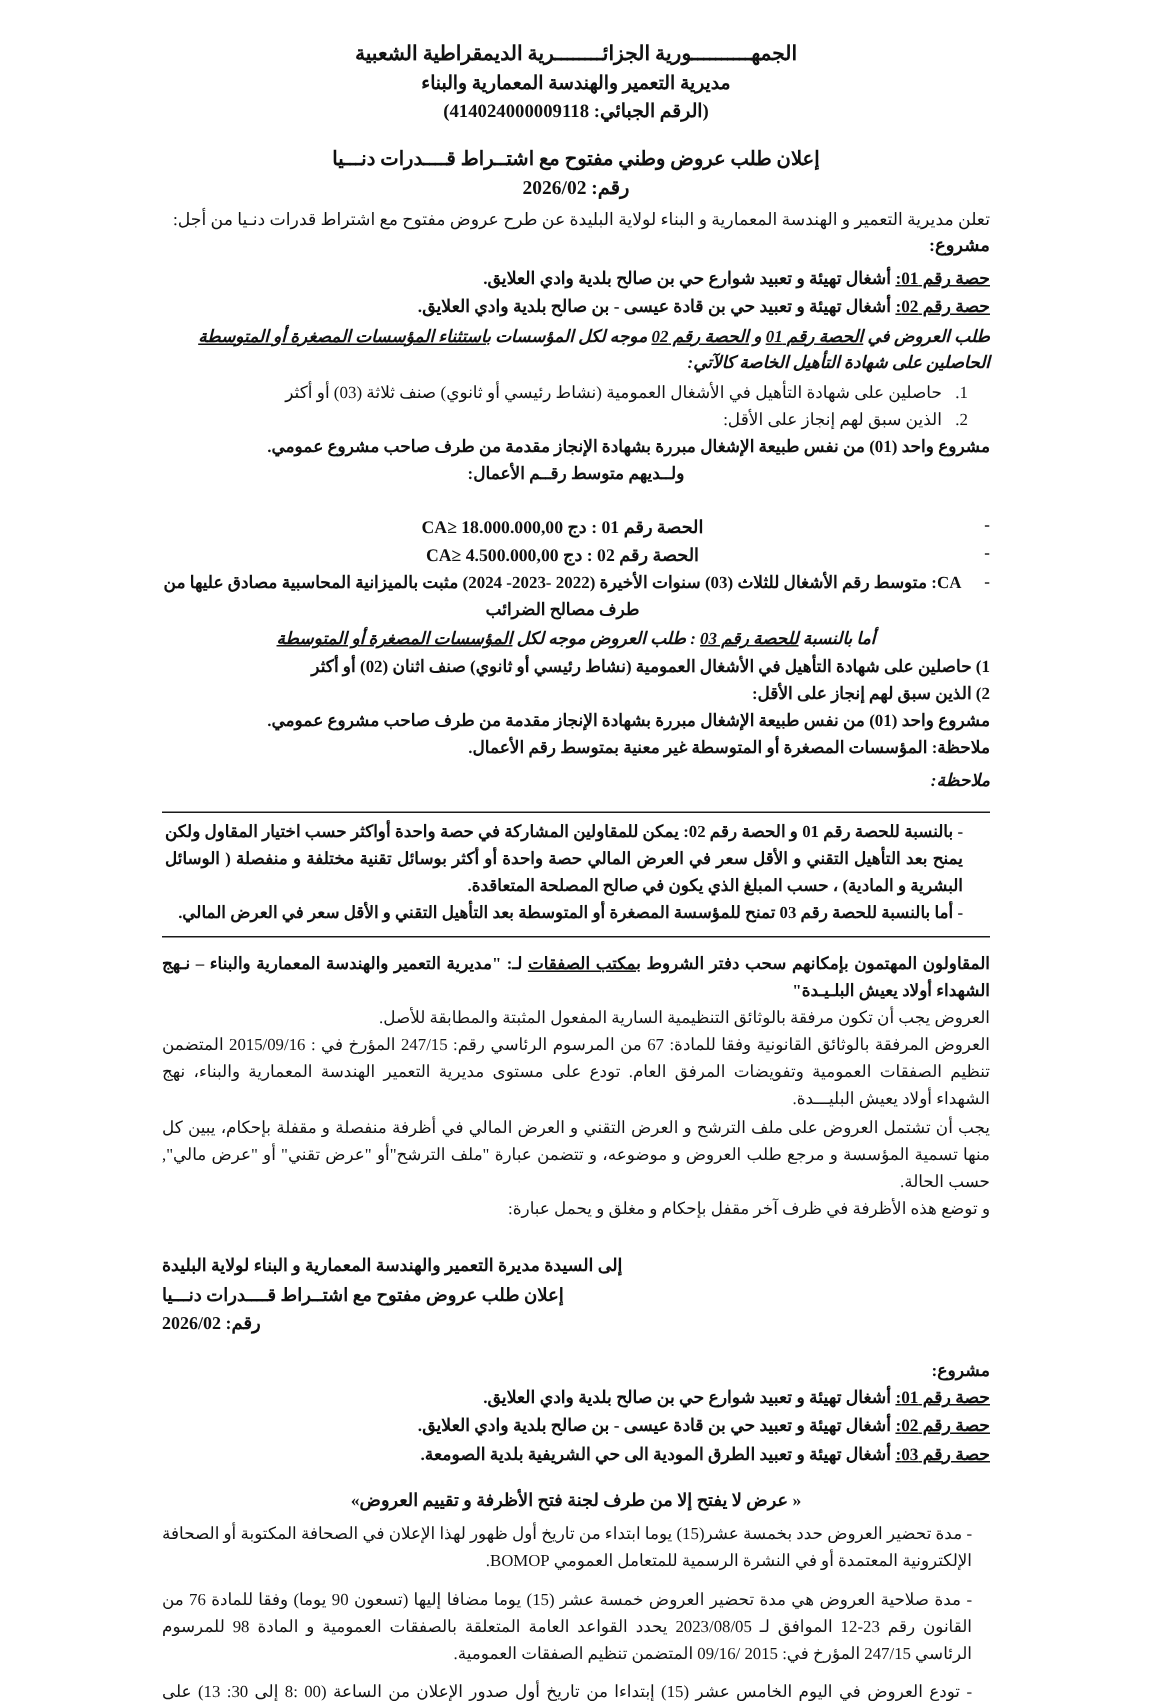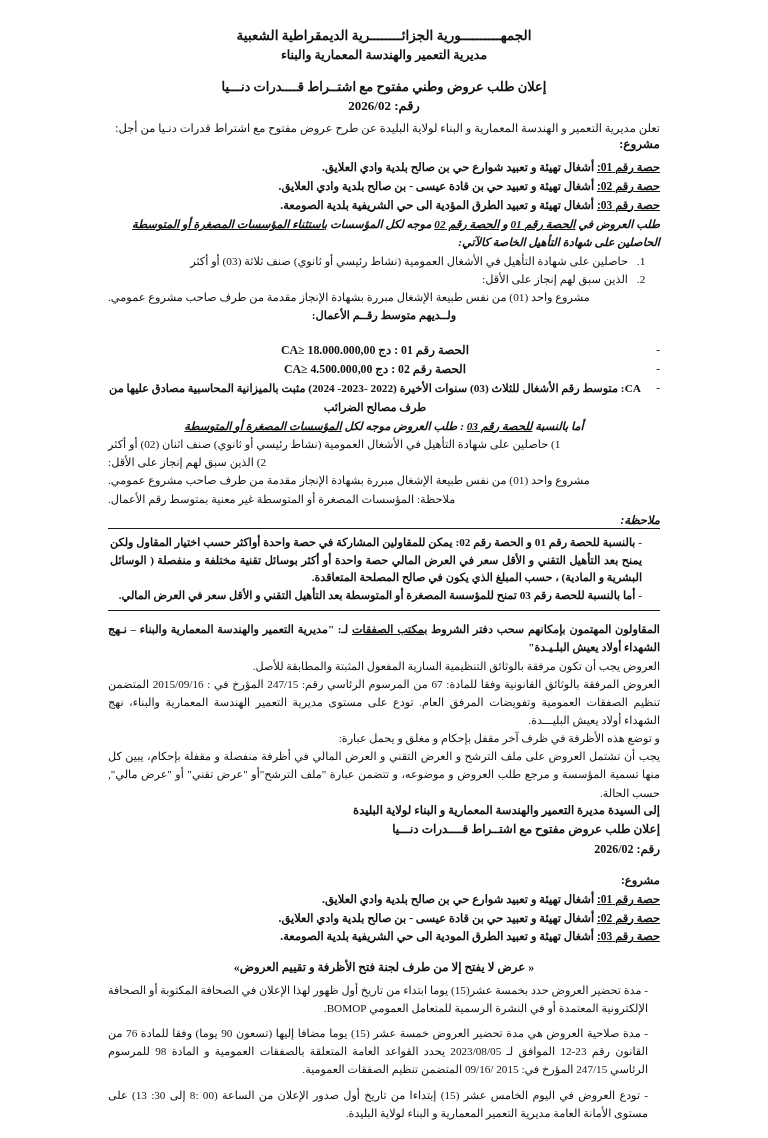--- a/index.html
+++ b/index.html
@@ -75,23 +75,23 @@
   ol.conds {
     margin: 1px 0 0 0;
     padding: 0 26px 0 0;
     font-size: 11.3px;
     line-height: 1.6;
     list-style-position: outside;
   }
   ol.conds li { font-weight: normal; padding-right: 6px; }
 
   .center-line {
-    text-align: left;
-    font-size: 11.3px;
-    font-weight: normal;
+    text-align: right;
+    font-size: 11.3px;
+    font-weight: bold;
     line-height: 1.6;
   }
   .right-line {
     text-align: right;
     font-size: 11.3px;
     font-weight: bold;
     line-height: 1.6;
   }
   .dash-list {
     margin: 2px 0 0 0;
@@ -125,21 +125,21 @@
     text-align: right;
     font-size: 11.5px;
     font-weight: bold;
     margin-top: 5px;
     font-style: italic;
   }
   .note-box {
     border-top: 1.6px solid #1a1a1a;
     border-bottom: 1.6px solid #1a1a1a;
     padding: 5px 2px 5px 2px;
-    margin-top: 1px;
+    margin-top: 14px;
   }
   .note-box ul {
     margin: 0;
     padding: 0;
     list-style: none;
   }
   .note-box li {
     position: relative;
     padding-right: 16px;
     font-size: 11.2px;
@@ -154,22 +154,22 @@
   .body-block p {
     margin: 0;
     font-size: 11.2px;
     line-height: 1.62;
     text-align: justify;
     text-align-last: right;
   }
   .body-block p.bold { font-weight: bold; }
 
   .addr-block {
-    margin-top: 0;
-    text-align: right;
+    margin-top: 20px;
+    text-align: left;
     font-size: 11.6px;
     font-weight: bold;
     line-height: 1.62;
   }
   .addr-block .big { font-size: 12px; }
 
   .lots2 {
     margin-top: 12px;
     text-align: right;
     font-size: 11.5px;
@@ -199,41 +199,38 @@
   }
 </style>
 </head>
 <body>
 
 <div class="page">
 
   <div class="header">
     <div class="l1">الجمهــــــــــورية الجزائــــــــرية الديمقراطية الشعبية</div>
     <div class="l2">مديرية التعمير والهندسة المعمارية والبناء</div>
+    <div class="l4">(الرقم الجبائي: 414024000009118)</div>
   </div>
 
   <div class="title-block">
     <div class="t1">إعلان طلب عروض وطني مفتوح مع اشتــراط قــــدرات دنـــيا</div>
     <div class="t2">رقم: 2026/02</div>
   </div>
   <div class="intro">تعلن مديرية التعمير و الهندسة المعمارية و البناء لولاية البليدة عن طرح عروض مفتوح مع اشتراط قدرات دنـيا من أجل:</div>
   <div class="lead">مشروع:</div>
 
   <div class="lots">
     <div class="lot">
       <span class="u">حصة رقم 01:</span>
       <span>أشغال تهيئة و تعبيد شوارع حي بن صالح بلدية وادي العلايق.</span>
     </div>
     <div class="lot">
       <span class="u">حصة رقم 02:</span>
       <span>أشغال تهيئة و تعبيد حي بن قادة عيسى - بن صالح بلدية وادي العلايق.</span>
-    </div>
-    <div class="lot">
-      <span class="u">حصة رقم 03:</span>
-      <span>أشغال تهيئة و تعبيد الطرق المؤدية الى حي الشريفية بلدية الصومعة.</span>
     </div>
   </div>
 
   <div class="para b">
     <span>طلب العروض في </span><span class="u">الحصة رقم 01</span><span> و </span><span class="u">الحصة رقم 02</span><span> موجه لكل المؤسسات </span><span class="u">باستثناء المؤسسات المصغرة أو المتوسطة</span><span> الحاصلين على شهادة التأهيل الخاصة كالآتي:</span>
   </div>
 
   <ol class="conds">
     <li>حاصلين على شهادة التأهيل في الأشغال العمومية (نشاط رئيسي أو ثانوي) صنف ثلاثة (03) أو أكثر</li>
     <li>الذين سبق لهم إنجاز على الأقل:</li>
@@ -280,22 +277,22 @@
       <li>- أما بالنسبة للحصة رقم 03 تمنح للمؤسسة المصغرة أو المتوسطة بعد التأهيل التقني و الأقل سعر في العرض المالي.</li>
     </ul>
   </div>
 
   <div class="body-block">
     <p class="bold">
       <span>المقاولون المهتمون بإمكانهم سحب دفتر الشروط </span><span class="u">بمكتب الصفقات</span><span> لـ: "مديرية التعمير والهندسة المعمارية والبناء – نـهج الشهداء  أولاد يعيش البلـيـدة"</span>
     </p>
     <p>العروض يجب أن تكون مرفقة بالوثائق التنظيمية السارية المفعول المثبتة والمطابقة للأصل.</p>
     <p>العروض المرفقة بالوثائق القانونية وفقا للمادة: 67 من المرسوم الرئاسي رقم: 247/15 المؤرخ في : 2015/09/16 المتضمن تنظيم الصفقات العمومية وتفويضات المرفق العام. تودع على مستوى مديرية التعمير الهندسة المعمارية والبناء، نهج الشهداء أولاد يعيش البليـــدة.</p>
+    <p>يجب أن تشتمل العروض على ملف الترشح و العرض التقني و العرض المالي في أظرفة منفصلة و مقفلة بإحكام، يبين كل منها تسمية المؤسسة و مرجع طلب العروض و موضوعه، و تتضمن عبارة "ملف الترشح"أو "عرض تقني" أو "عرض مالي", حسب الحالة.</p>
     <p>و توضع هذه الأظرفة في ظرف آخر مقفل بإحكام و مغلق و يحمل عبارة:</p>
-    <p>يجب أن تشتمل العروض على ملف الترشح و العرض التقني و العرض المالي في أظرفة منفصلة و مقفلة بإحكام، يبين كل منها تسمية المؤسسة و مرجع طلب العروض و موضوعه، و تتضمن عبارة "ملف الترشح"أو "عرض تقني" أو "عرض مالي", حسب الحالة.</p>
   </div>
 
   <div class="addr-block">
     <div>إلى السيدة مديرة التعمير والهندسة المعمارية و البناء لولاية البليدة</div>
     <div class="big">إعلان طلب عروض مفتوح مع  اشتــراط  قــــدرات دنـــيا</div>
     <div class="big">رقم: 2026/02</div>
   </div>
 
   <div class="lots2">
     <div>مشروع:</div>

